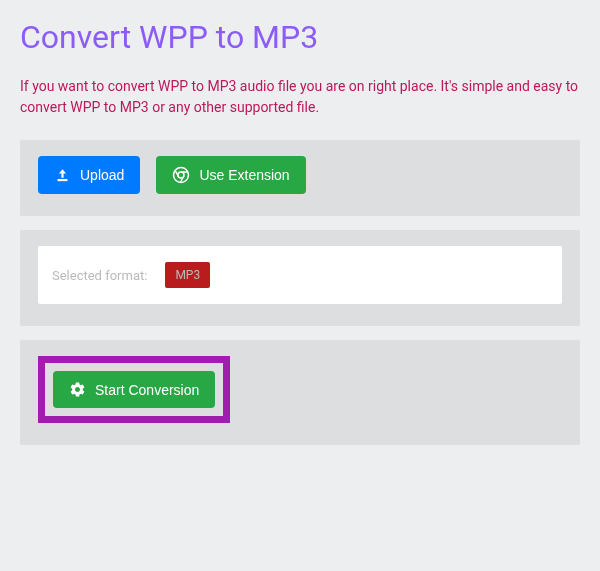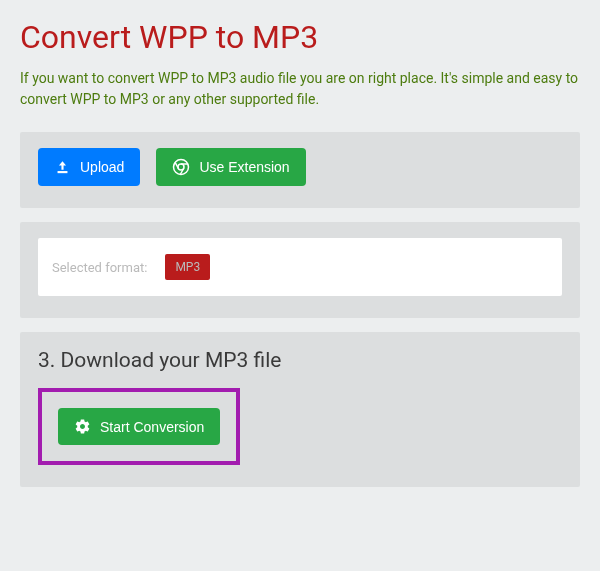--- a/index.html
+++ b/index.html
@@ -7,26 +7,26 @@
       font-family: -apple-system, BlinkMacSystemFont, "Segoe UI", Roboto, "Helvetica Neue", Arial, sans-serif;
       background: #eceeef;
       width: 600px;
       height: 571px;
       padding: 18px 20px;
       color: #333;
     }
     .page-title {
       font-size: 32px;
       font-weight: 400;
-      color: #b91c1c;
-      margin-bottom: 12px;
+      color: #8b5cf6;
+      margin-bottom: 20px;
     }
     .page-desc {
       font-size: 14px;
-      color: #4d7c0f;
+      color: #be185d;
       line-height: 1.5;
       margin-bottom: 22px;
     }
     .step {
       background: #dcdedf;
       border-radius: 2px;
       padding: 16px 18px 22px 18px;
       margin-bottom: 14px;
     }
     .step-title {
@@ -71,22 +71,22 @@
     }
     .format-value {
       background: #b91c1c;
       color: #bababa;
       font-size: 12px;
       padding: 6px 10px;
       border-radius: 2px;
     }
     .highlight-wrap {
       display: inline-block;
-      border: 4px solid #a21caf;
-      padding: 16px;
+      border: 7px solid #a21caf;
+      padding: 8px;
     }
   </style>
 </head>
 <body>
 
 <h1 class="page-title">Convert WPP to MP3</h1>
 <p class="page-desc">If you want to convert WPP to MP3 audio file you are on right place. It's simple and easy to convert WPP to MP3 or any other supported file.</p>
 
 <div class="step">
   <div class="btn-row">
@@ -115,21 +115,20 @@
 </div>
 
 <div class="step">
   <div class="format-box">
     <span class="format-label">Selected format:</span>
     <span class="format-value">MP3</span>
   </div>
 </div>
 
 <div class="step">
-  <div class="step-title">3. Download your MP3 file</div>
   <div class="highlight-wrap">
     <button class="btn btn-green">
       <span class="icon">
         <svg width="17" height="17" viewBox="0 0 24 24" fill="#fff">
           <path d="M19.4 13c.04-.33.06-.66.06-1s-.02-.67-.06-1l2.1-1.65c.19-.15.24-.42.12-.64l-2-3.46c-.12-.22-.39-.3-.61-.22l-2.49 1c-.52-.4-1.08-.73-1.69-.98l-.38-2.65C14.42 2.18 14.22 2 14 2h-4c-.22 0-.42.18-.45.4l-.38 2.65c-.61.25-1.17.59-1.69.98l-2.49-1c-.22-.08-.49 0-.61.22l-2 3.46c-.12.22-.07.49.12.64L4.6 11c-.04.33-.06.66-.06 1s.02.67.06 1l-2.1 1.65c-.19.15-.24.42-.12.64l2 3.46c.12.22.39.3.61.22l2.49-1c.52.4 1.08.73 1.69.98l.38 2.65c.03.22.23.4.45.4h4c.22 0 .42-.18.45-.4l.38-2.65c.61-.25 1.17-.59 1.69-.98l2.49 1c.22.08.49 0 .61-.22l2-3.46c.12-.22.07-.49-.12-.64L19.4 13zM12 15.5c-1.93 0-3.5-1.57-3.5-3.5s1.57-3.5 3.5-3.5 3.5 1.57 3.5 3.5-1.57 3.5-3.5 3.5z"></path>
         </svg>
       </span>
       <span>Start Conversion</span>
     </button>
   </div>

